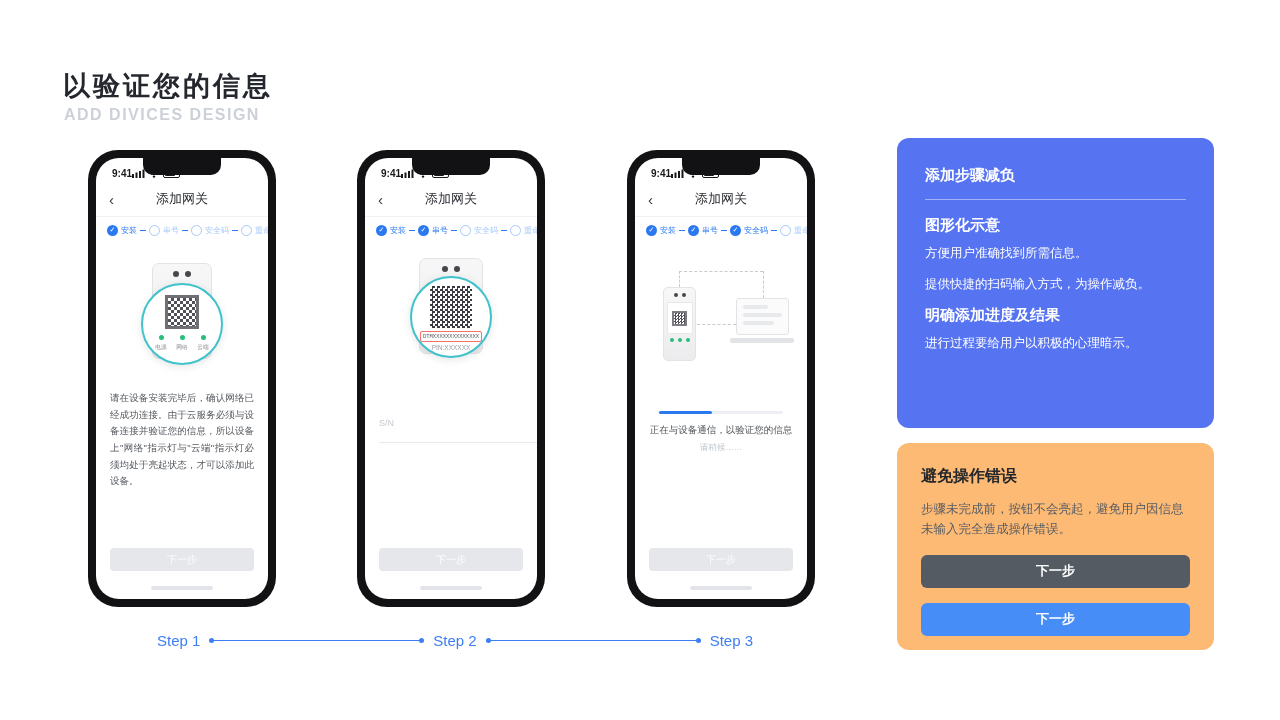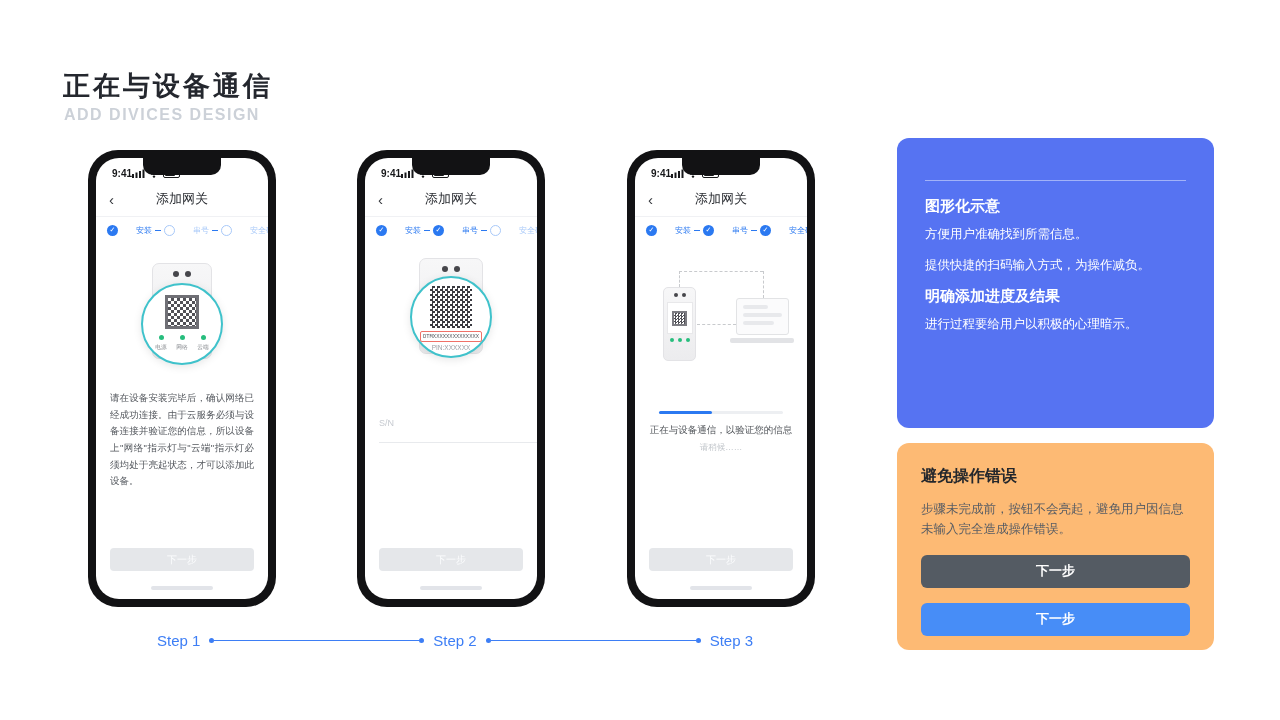--- a/index.html
+++ b/index.html
@@ -29,21 +29,21 @@
   .battery::before{content:"";position:absolute;right:-3px;top:2px;width:1.5px;height:3px;background:#17181a;}
 
   .nav{position:absolute;top:24px;left:0;right:0;height:34px;display:flex;align-items:center;
        justify-content:center;border-bottom:1px solid #f0f1f4;}
   .back{position:absolute;left:13px;font-size:15px;color:#34373c;line-height:1;cursor:default;}
   .nav-title{font-size:13px;color:#2b2e33;}
 
   
   .steps{position:absolute;top:60px;left:0;right:0;height:24px;display:flex;align-items:center;
          padding:0 11px;box-sizing:border-box;}
-  .step{display:flex;gap:18px;}
+  .step{display:flex;gap:3px;}
   .dotc{width:11px;height:11px;border-radius:50%;display:flex;align-items:center;
         justify-content:center;box-sizing:border-box;flex:none;}
   .step.done .dotc{background:#2b79f1;color:#fff;font-size:7px;}
   .step.todo .dotc{border:1px solid #a8c9f9;}
   .slabel{font-size:8px;white-space:nowrap;}
   .step.done .slabel{color:#2b79f1;}
   .step.todo .slabel{color:#a8c9f9;}
   .sline{flex:1;height:1px;background:#2b79f1;margin:0 3px;min-width:6px;}
 
   
@@ -129,21 +129,21 @@
   .fstep{white-space:nowrap;padding:0 9px;}
   .fconn{flex:1;display:flex;align-items:center;}
   .fdot{width:5px;height:5px;border-radius:50%;background:#3d7ef5;flex:none;}
   .fline{flex:1;height:1px;background:#3d7ef5;}
 </style>
 </head>
 <body>
 
 <div class="canvas">
 
-  <div class="page-title">正在与设备通信</div>
+  <div class="page-title">以验证您的信息</div>
   <div class="page-subtitle">ADD DIVICES DESIGN</div>
 
   <div class="phone p1">
     <div class="screen">
       <div class="notch"></div>
       <div class="statusbar">
         <span class="time">9:41</span>
         <span class="sicons">
           <span><svg width="13" height="9">
                 <rect x="0" y="5" width="2" height="4" fill="#17181a"></rect>
@@ -361,20 +361,21 @@
         </div>
       <div class="status3">正在与设备通信，以验证您的信息</div>
       <div class="wait3">请稍候……</div>
 
       <button class="nextbtn">下一步</button>
       <div class="home"></div>
     </div>
   </div>
 
   <div class="panel-blue">
+    <div class="pb-title">添加步骤减负</div>
     <div class="pb-divider"></div>
     <div class="pb-title">图形化示意</div>
     <div class="pb-body">方便用户准确找到所需信息。</div>
     <div class="pb-body">提供快捷的扫码输入方式，为操作减负。</div>
     <div class="pb-title">明确添加进度及结果</div>
     <div class="pb-body">进行过程要给用户以积极的心理暗示。</div>
   </div>
 
   <div class="panel-gray">
     <div class="pg-title">避免操作错误</div>

